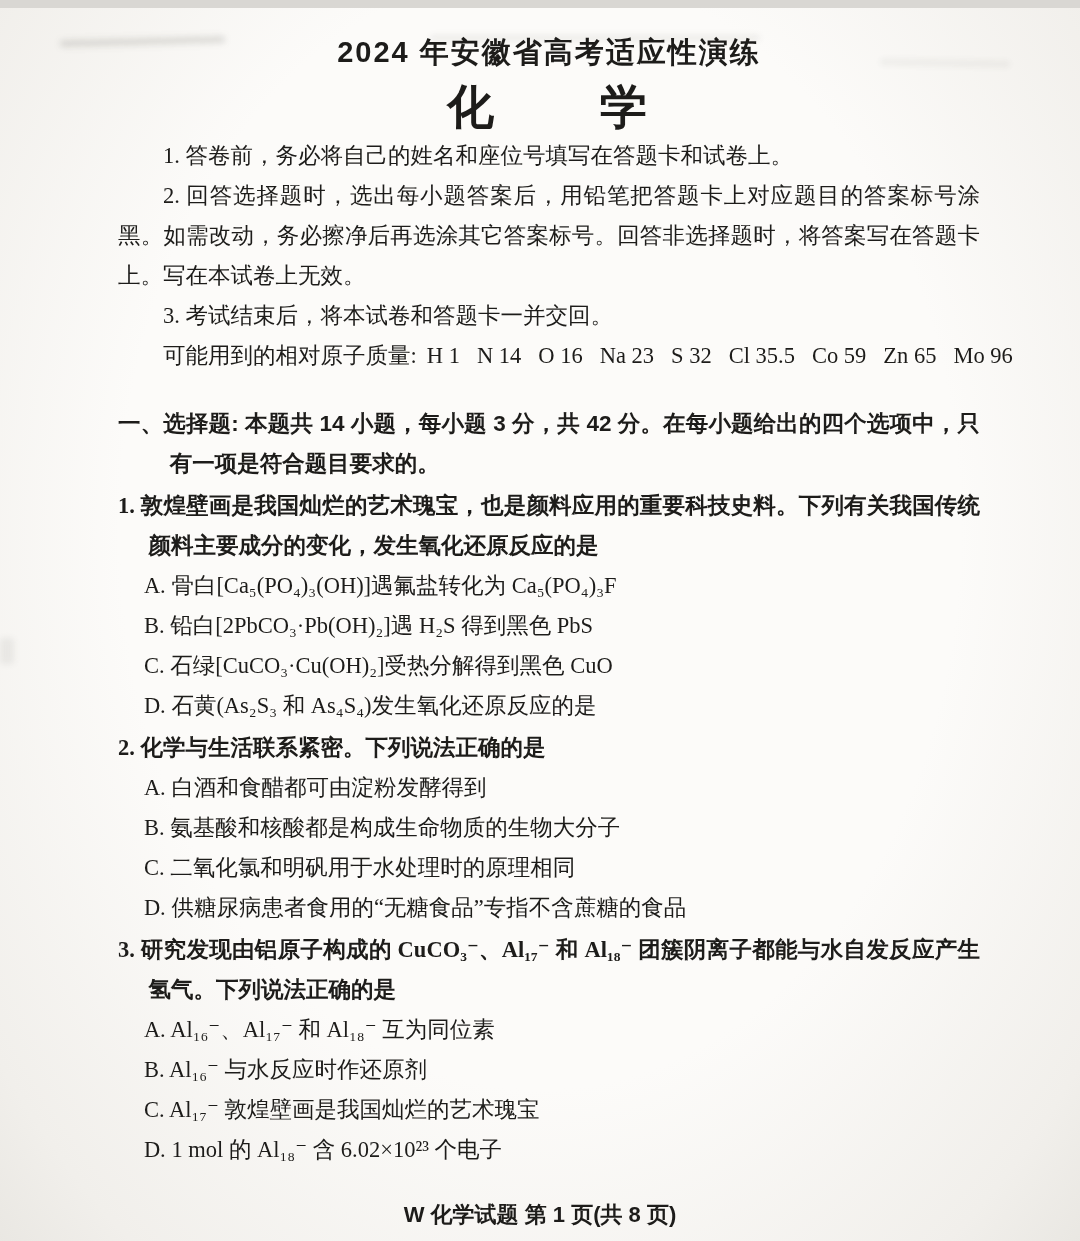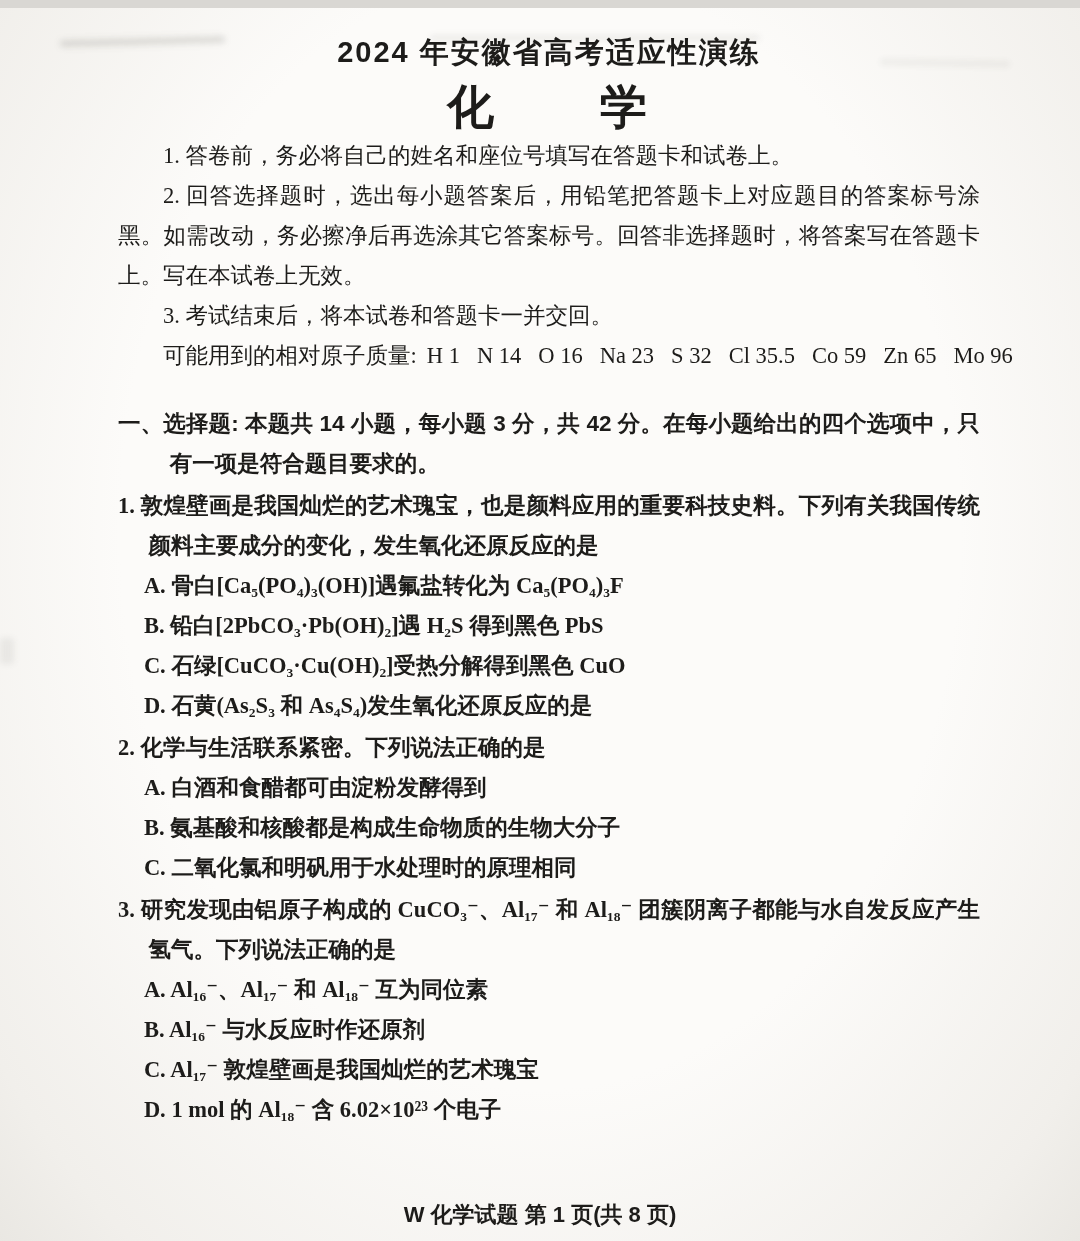--- a/index.html
+++ b/index.html
@@ -34,21 +34,21 @@
   .masses .am { margin-right:17px; }
   .masses .am-label { margin-right:10px; }
   .section-heading {
     font-weight:700; margin-top:28px;
     padding-left:2.3em; text-indent:-2.3em; text-align:justify;
     font-family:"Liberation Sans","DejaVu Sans",sans-serif;
     font-size:22.5px;
   }
   .question { margin-top:2px; }
   .stem { padding-left:1.35em; text-indent:-1.35em; text-align:justify; font-weight:600; }
-  .option { margin-left:1.15em; padding-left:1.35em; text-indent:-1.35em; font-weight:700; }
+  .option { margin-left:1.15em; padding-left:1.35em; text-indent:-1.35em; font-weight:400; }
   .page-footer {
     position:absolute; left:0; right:0; bottom:14px;
     text-align:center; font-weight:700; font-size:22px;
     font-family:"Liberation Sans","DejaVu Sans",sans-serif;
   }
   
   .smudge { position:absolute; background:rgba(70,68,64,0.16); filter:blur(3px); border-radius:3px; }
   .smudge-a { left:60px;  top:30px;  width:165px; height:7px;  transform:rotate(-1.5deg); }
   .smudge-b { left:430px; top:27px;  width:330px; height:6px;  opacity:.55; }
   .smudge-c { left:880px; top:52px;  width:130px; height:6px;  opacity:.45; transform:rotate(1deg); }
@@ -83,20 +83,21 @@
       <p class="option"><span>B.</span> <span>铅白[2PbCO₃·Pb(OH)₂]遇 H₂S 得到黑色 PbS</span></p>
       <p class="option"><span>C.</span> <span>石绿[CuCO₃·Cu(OH)₂]受热分解得到黑色 CuO</span></p>
       <p class="option"><span>D.</span> <span>石黄(As₂S₃ 和 As₄S₄)发生氧化还原反应的是</span></p>
     </div>
 
     <div class="question">
       <p class="stem"><span>2.</span> <span>化学与生活联系紧密。下列说法正确的是</span></p>
       <p class="option"><span>A.</span> <span>白酒和食醋都可由淀粉发酵得到</span></p>
       <p class="option"><span>B.</span> <span>氨基酸和核酸都是构成生命物质的生物大分子</span></p>
       <p class="option"><span>C.</span> <span>二氧化氯和明矾用于水处理时的原理相同</span></p>
+      <p class="option"><span>D.</span> <span>供糖尿病患者食用的“无糖食品”专指不含蔗糖的食品</span></p>
     </div>
 
     <div class="question">
       <p class="stem"><span>3.</span> <span>研究发现由铝原子构成的 CuCO₃⁻、Al₁₇⁻ 和 Al₁₈⁻ 团簇阴离子都能与水自发反应产生氢气。下列说法正确的是</span></p>
       <p class="option"><span>A.</span> <span>Al₁₆⁻、Al₁₇⁻ 和 Al₁₈⁻ 互为同位素</span></p>
       <p class="option"><span>B.</span> <span>Al₁₆⁻ 与水反应时作还原剂</span></p>
       <p class="option"><span>C.</span> <span>Al₁₇⁻ 敦煌壁画是我国灿烂的艺术瑰宝</span></p>
       <p class="option"><span>D.</span> <span>1 mol 的 Al₁₈⁻ 含 6.02×10²³ 个电子</span></p>
     </div>
 

